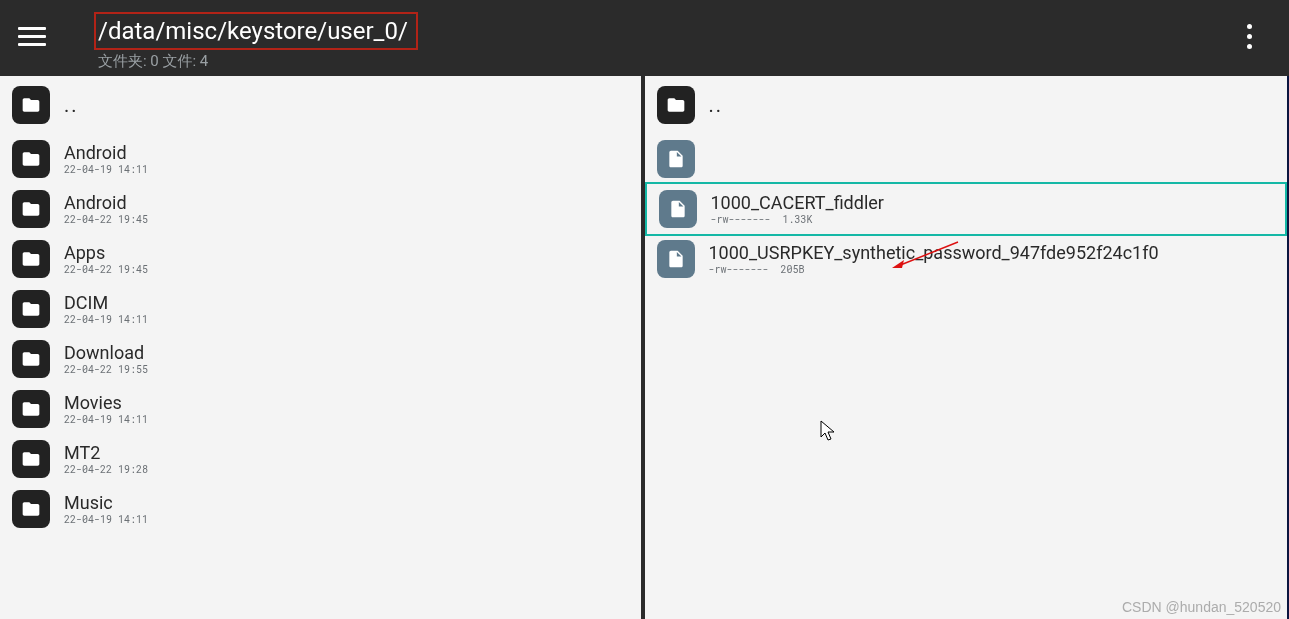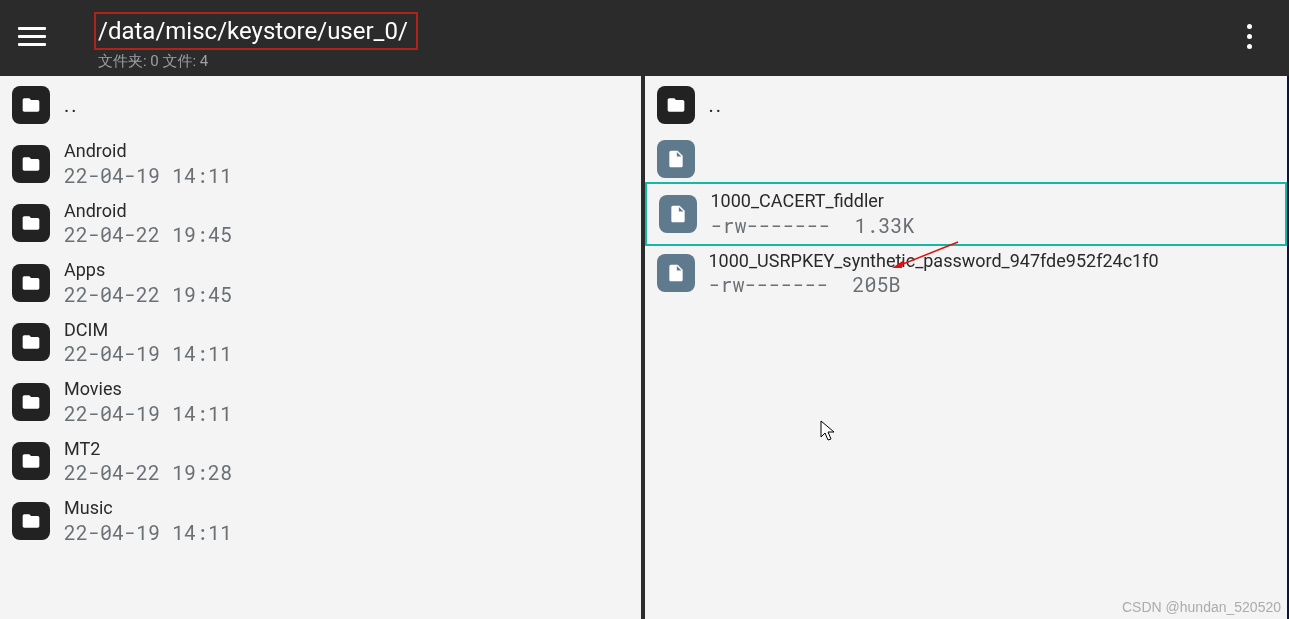--- a/index.html
+++ b/index.html
@@ -76,21 +76,21 @@
     border-radius:8px;
     display:flex; align-items:center; justify-content:center;
     flex-shrink:0;
   }
   .folder-icon { background:#222; }
   .file-icon { background:#5f7a8c; }
   .icon-wrap svg { width:20px; height:20px; }
 
   .item .txt { display:flex; flex-direction:column; line-height:1.25; }
   .item .name { font-size:18px; color:#2a2a2a; }
-  .item .meta { font-size:20px; color:#6b7075; font-family: "Roboto Mono", Menlo, Consolas, monospace; }
+  .item .meta { font-size:10px; color:#6b7075; font-family: "Roboto Mono", Menlo, Consolas, monospace; }
   .up-item .name { font-size:20px; color:#2a2a2a; letter-spacing:2px; }
   .up-item { padding-top:10px; padding-bottom:10px; }
 
   .highlight-box {
     border: 2px solid #14b8a6;
     margin: -2px 0;
   }
 
   
   .arrow {
@@ -200,20 +200,31 @@
               <span class="meta">22-04-19 14:11</span>
             </div>
           </div>
           <div class="item">
             <div class="icon-wrap folder-icon">
               <svg viewBox="0 0 24 24" fill="#fff">
                 <path d="M10 4H4c-1.1 0-2 .9-2 2v12c0 1.1.9 2 2 2h16c1.1 0 2-.9 2-2V8c0-1.1-.9-2-2-2h-8l-2-2z"></path>
               </svg>
             </div>
             <div class="txt">
+              <span class="name">Download</span>
+              <span class="meta">22-04-22 19:55</span>
+            </div>
+          </div>
+          <div class="item">
+            <div class="icon-wrap folder-icon">
+              <svg viewBox="0 0 24 24" fill="#fff">
+                <path d="M10 4H4c-1.1 0-2 .9-2 2v12c0 1.1.9 2 2 2h16c1.1 0 2-.9 2-2V8c0-1.1-.9-2-2-2h-8l-2-2z"></path>
+              </svg>
+            </div>
+            <div class="txt">
               <span class="name">Movies</span>
               <span class="meta">22-04-19 14:11</span>
             </div>
           </div>
           <div class="item">
             <div class="icon-wrap folder-icon">
               <svg viewBox="0 0 24 24" fill="#fff">
                 <path d="M10 4H4c-1.1 0-2 .9-2 2v12c0 1.1.9 2 2 2h16c1.1 0 2-.9 2-2V8c0-1.1-.9-2-2-2h-8l-2-2z"></path>
               </svg>
             </div>

